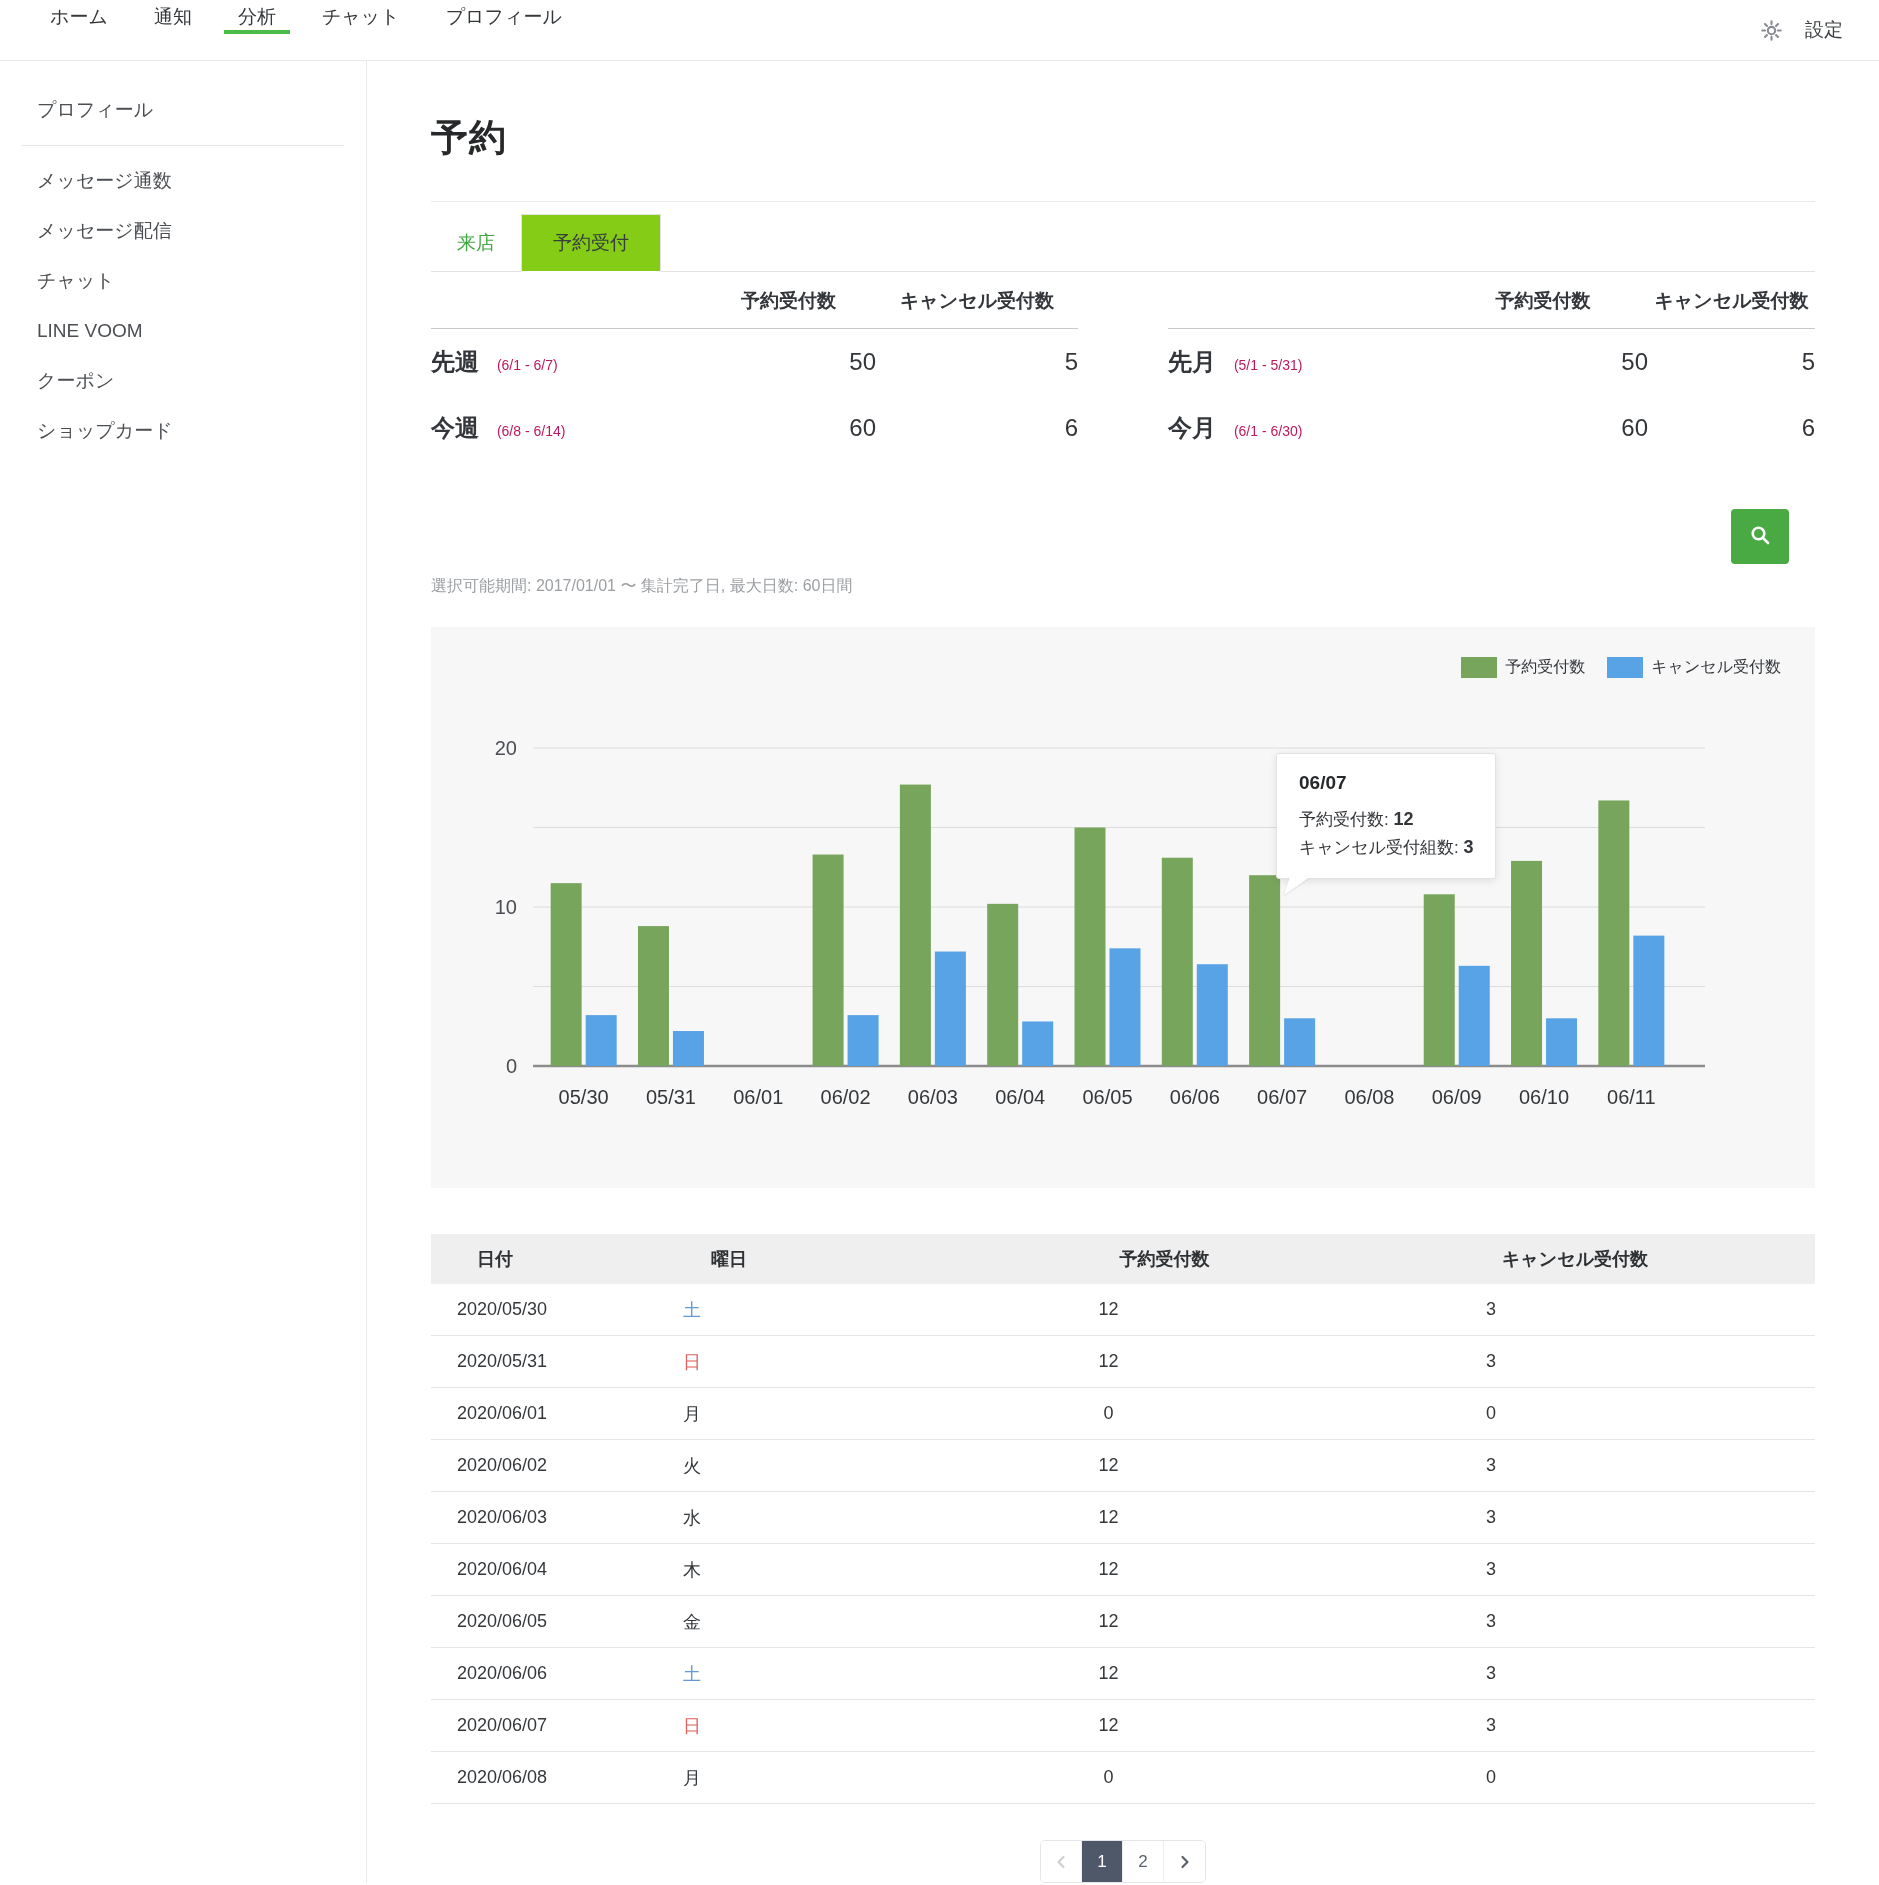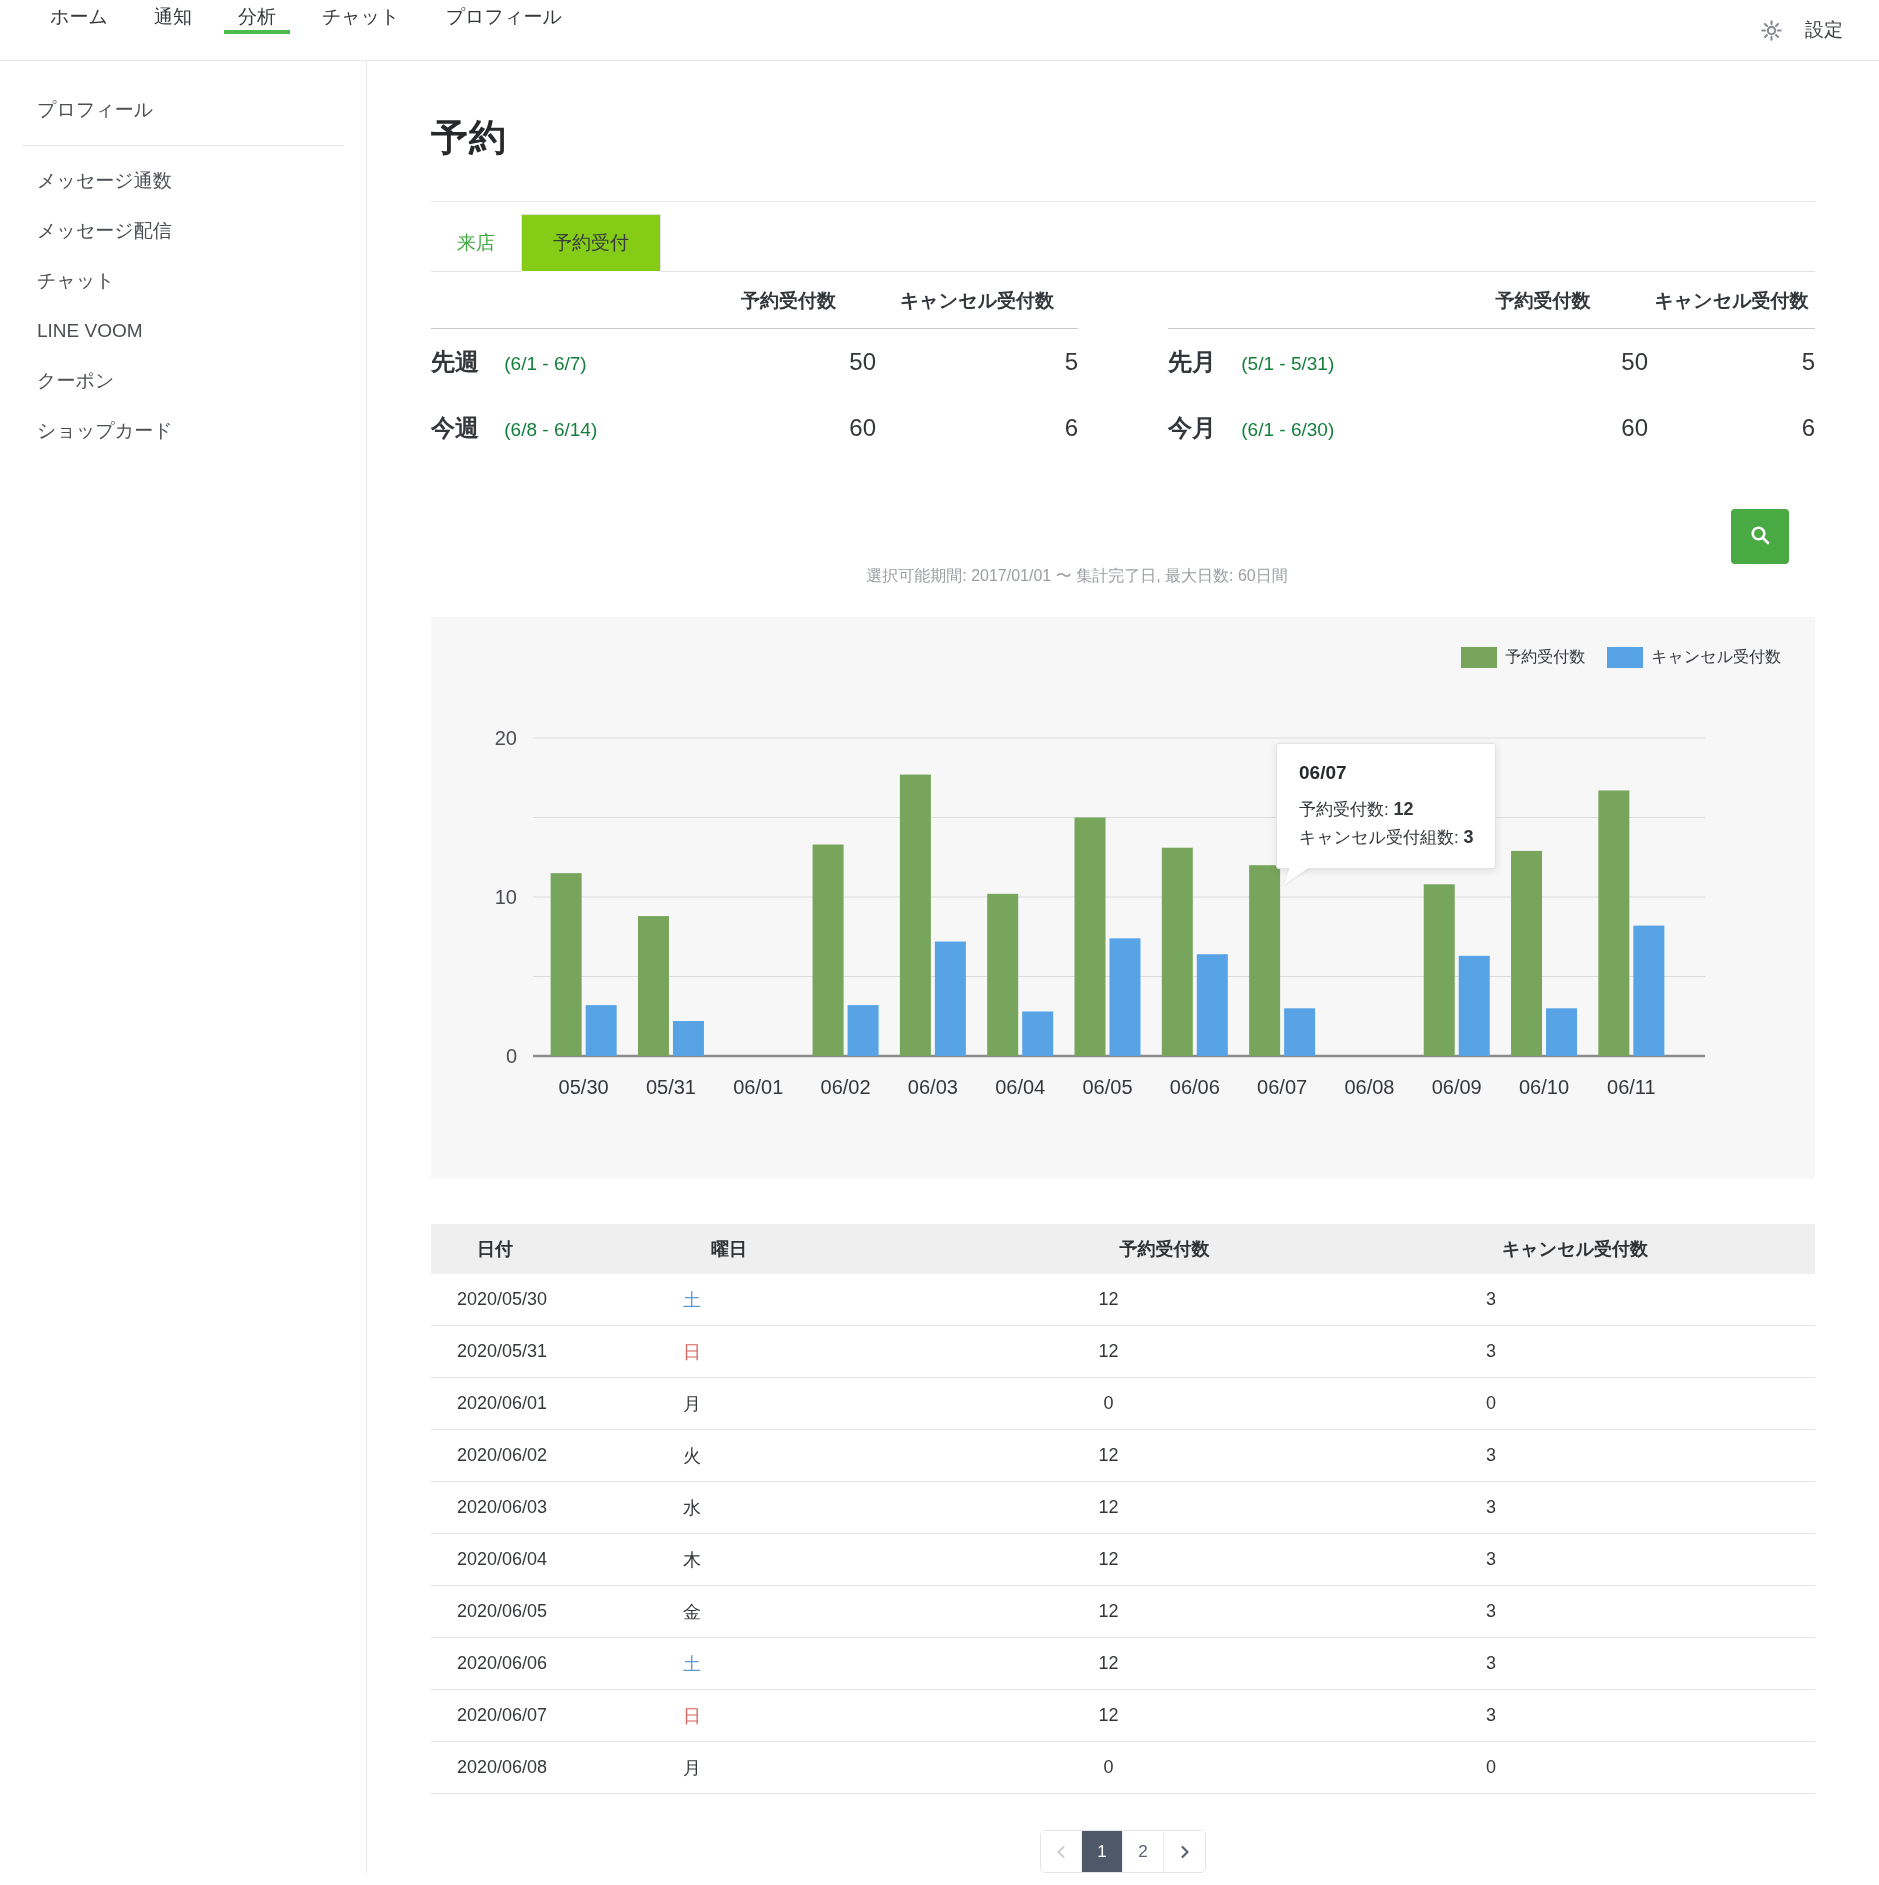--- a/index.html
+++ b/index.html
@@ -39,37 +39,37 @@
     color:#3a3d40; background:#84cc16; border:1px solid #e2e2e2; border-bottom:1px solid #fff;
     margin-bottom:-1px; padding:15px 31px;
   }
   
   .summary { display:flex; gap:90px; margin-top:0; }
   .sum-table { flex:1; }
   .sum-head { display:grid; border-bottom:1px solid #c8c8c8; padding:16px 0 14px; }
   .sum-head .h { font-size:19px; font-weight:700; color:#33363a; text-align:center; }
   .sum-row { display:grid; align-items:center; padding:17px 0; }
   .sum-label { font-size:24px; font-weight:700; color:#33363a; }
-  .sum-range { font-size:19px; font-weight:400; color:#15803d; margin-left:20px; }
+  .sum-range { font-size:14px; font-weight:400; color:#be185d; margin-left:14px; }
   .sum-val { font-size:24px; color:#33363a; text-align:right; }
   .grid-left  { grid-template-columns:270px 175px 1fr; }
   .grid-right { grid-template-columns:270px 210px 1fr; }
   
   .picker-row { display:flex; justify-content:flex-end; align-items:center; margin-top:48px; padding-right:26px; }
   .picker { display:flex; height:55px; border:1px solid #d7d7d7; border-radius:4px; overflow:hidden; background:#fff; }
   .cal-box { width:58px; background:#f5f5f5; border-right:1px solid #d7d7d7; display:flex; align-items:center; justify-content:center; }
   .picker input {
     width:365px; border:none; outline:none; font-size:21px; color:#35383b; padding:0 20px;
     font-family:"Liberation Sans","DejaVu Sans",sans-serif;
   }
   .search-btn {
     width:58px; height:55px; margin-left:10px; background:#49a942; border:none; border-radius:4px;
     display:flex; align-items:center; justify-content:center; cursor:pointer;
   }
-  .picker-note { text-align:center; font-size:16px; color:#9b9ea2; margin-top:2px; padding-right:92px; }
+  .picker-note { text-align:left; font-size:16px; color:#9b9ea2; margin-top:12px; padding-right:92px; }
   
   .chart-panel { background:#f7f7f8; margin-top:30px; padding:30px 34px 48px; position:relative; }
   .legend { display:flex; justify-content:flex-end; gap:22px; margin-bottom:16px; }
   .legend-item { display:flex; align-items:center; gap:8px; font-size:16px; color:#33363a; }
   .legend-swatch { width:36px; height:21px; display:inline-block; }
   .chart-svg { display:block; }
   .tooltip {
     position:absolute; background:#fff; border:1px solid #e3e3e3; border-radius:3px;
     box-shadow:0 2px 8px rgba(0,0,0,.10); padding:18px 22px 16px; z-index:5;
   }

